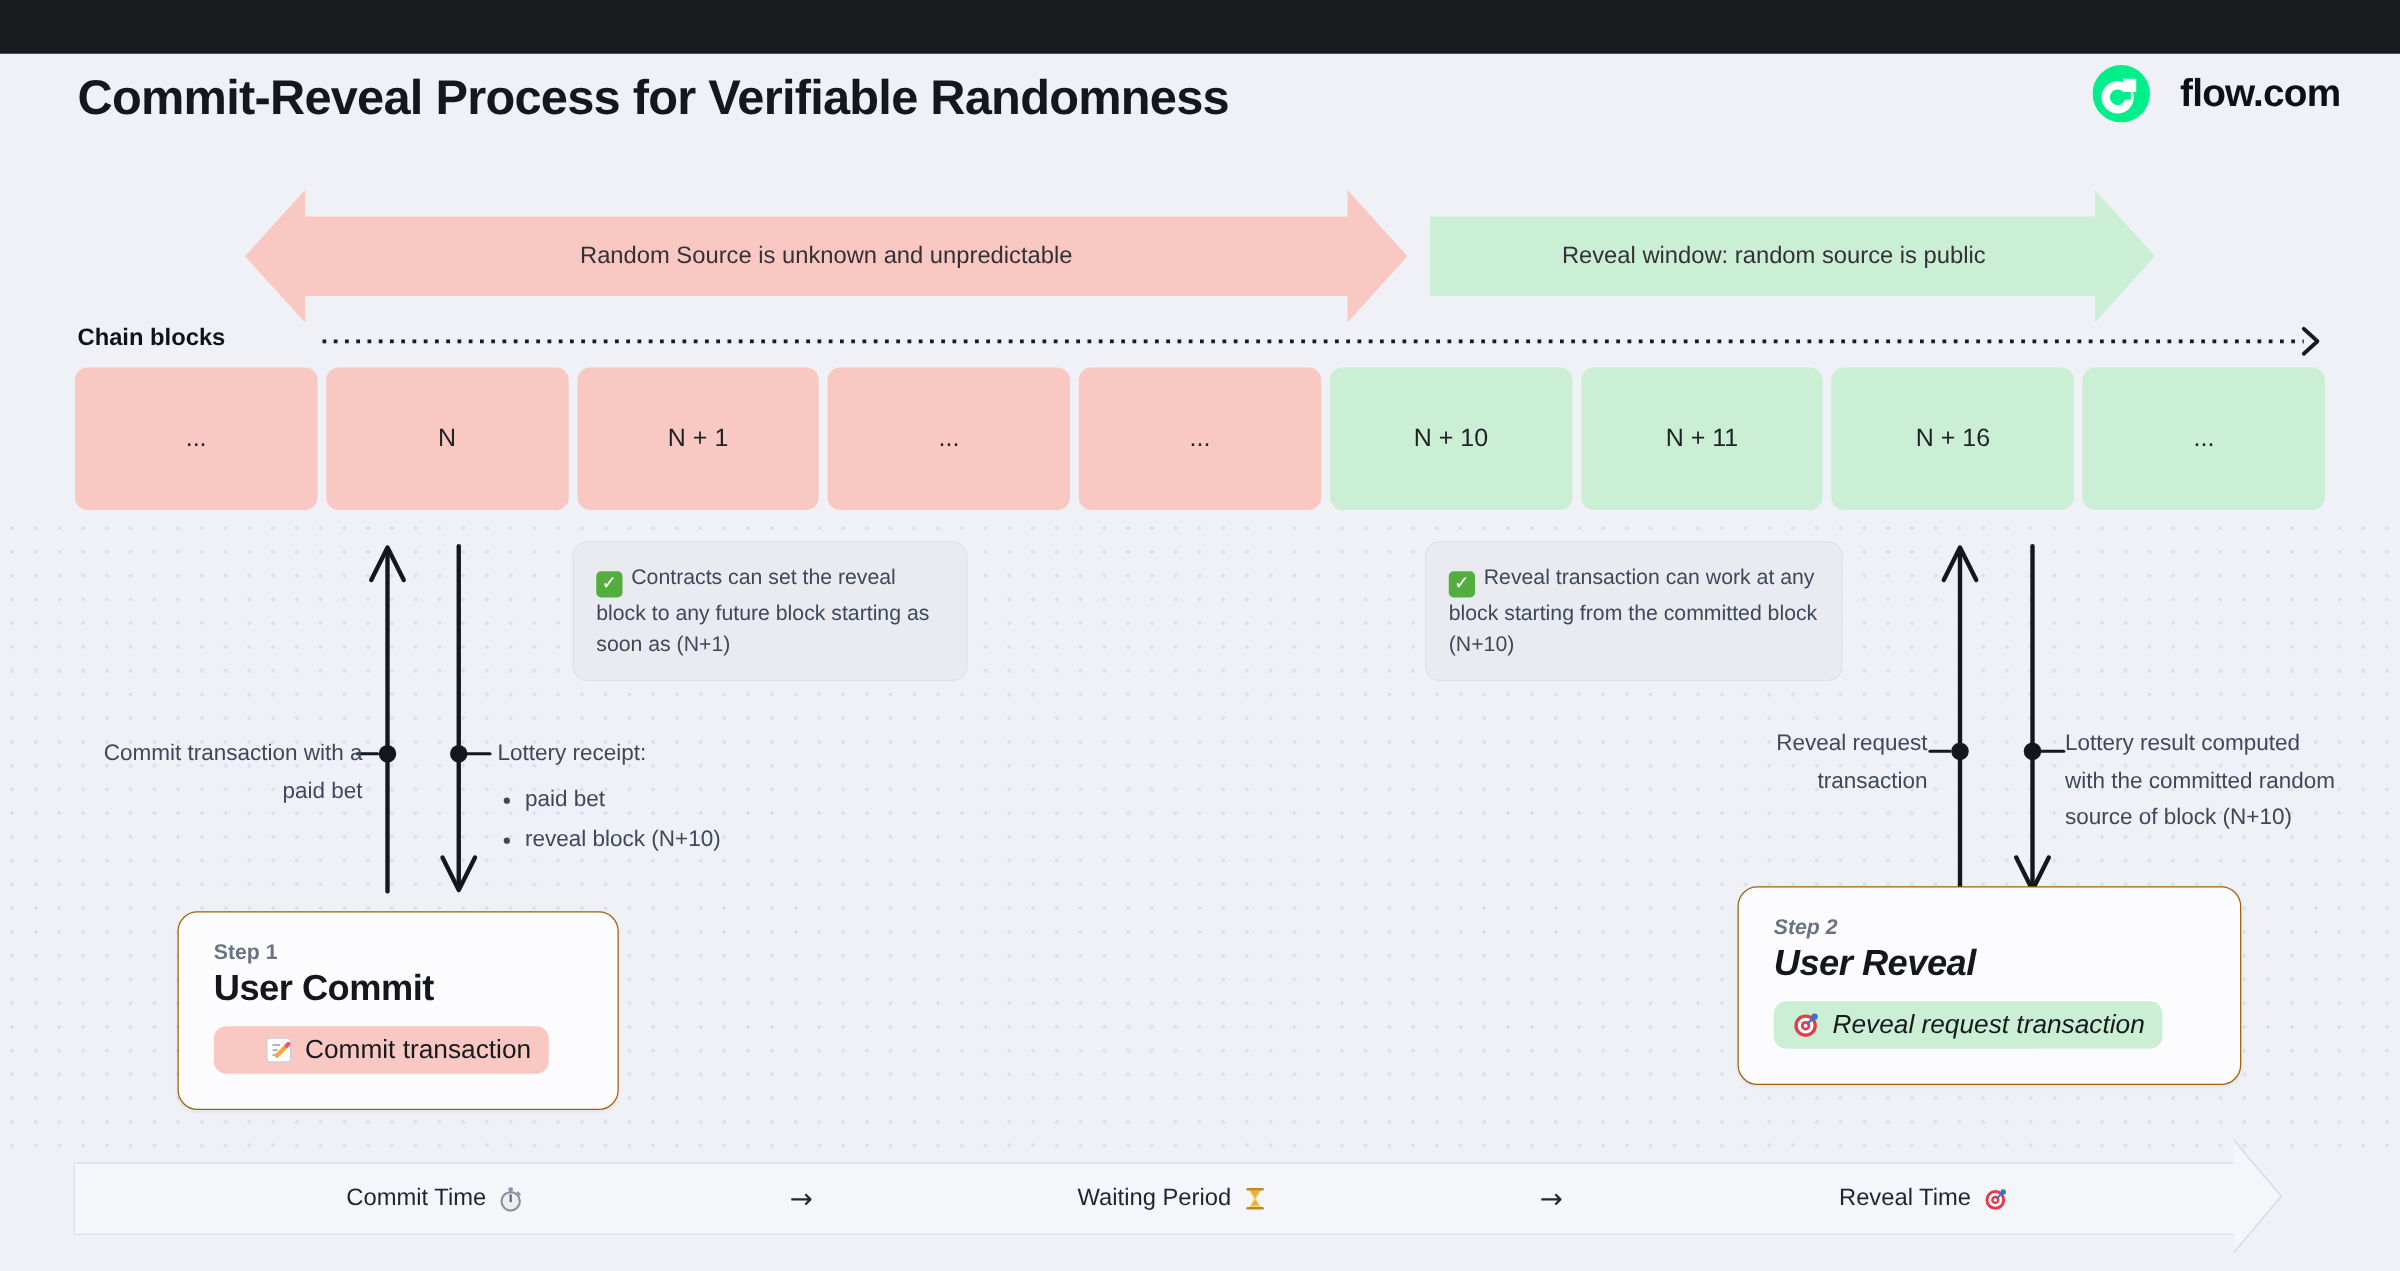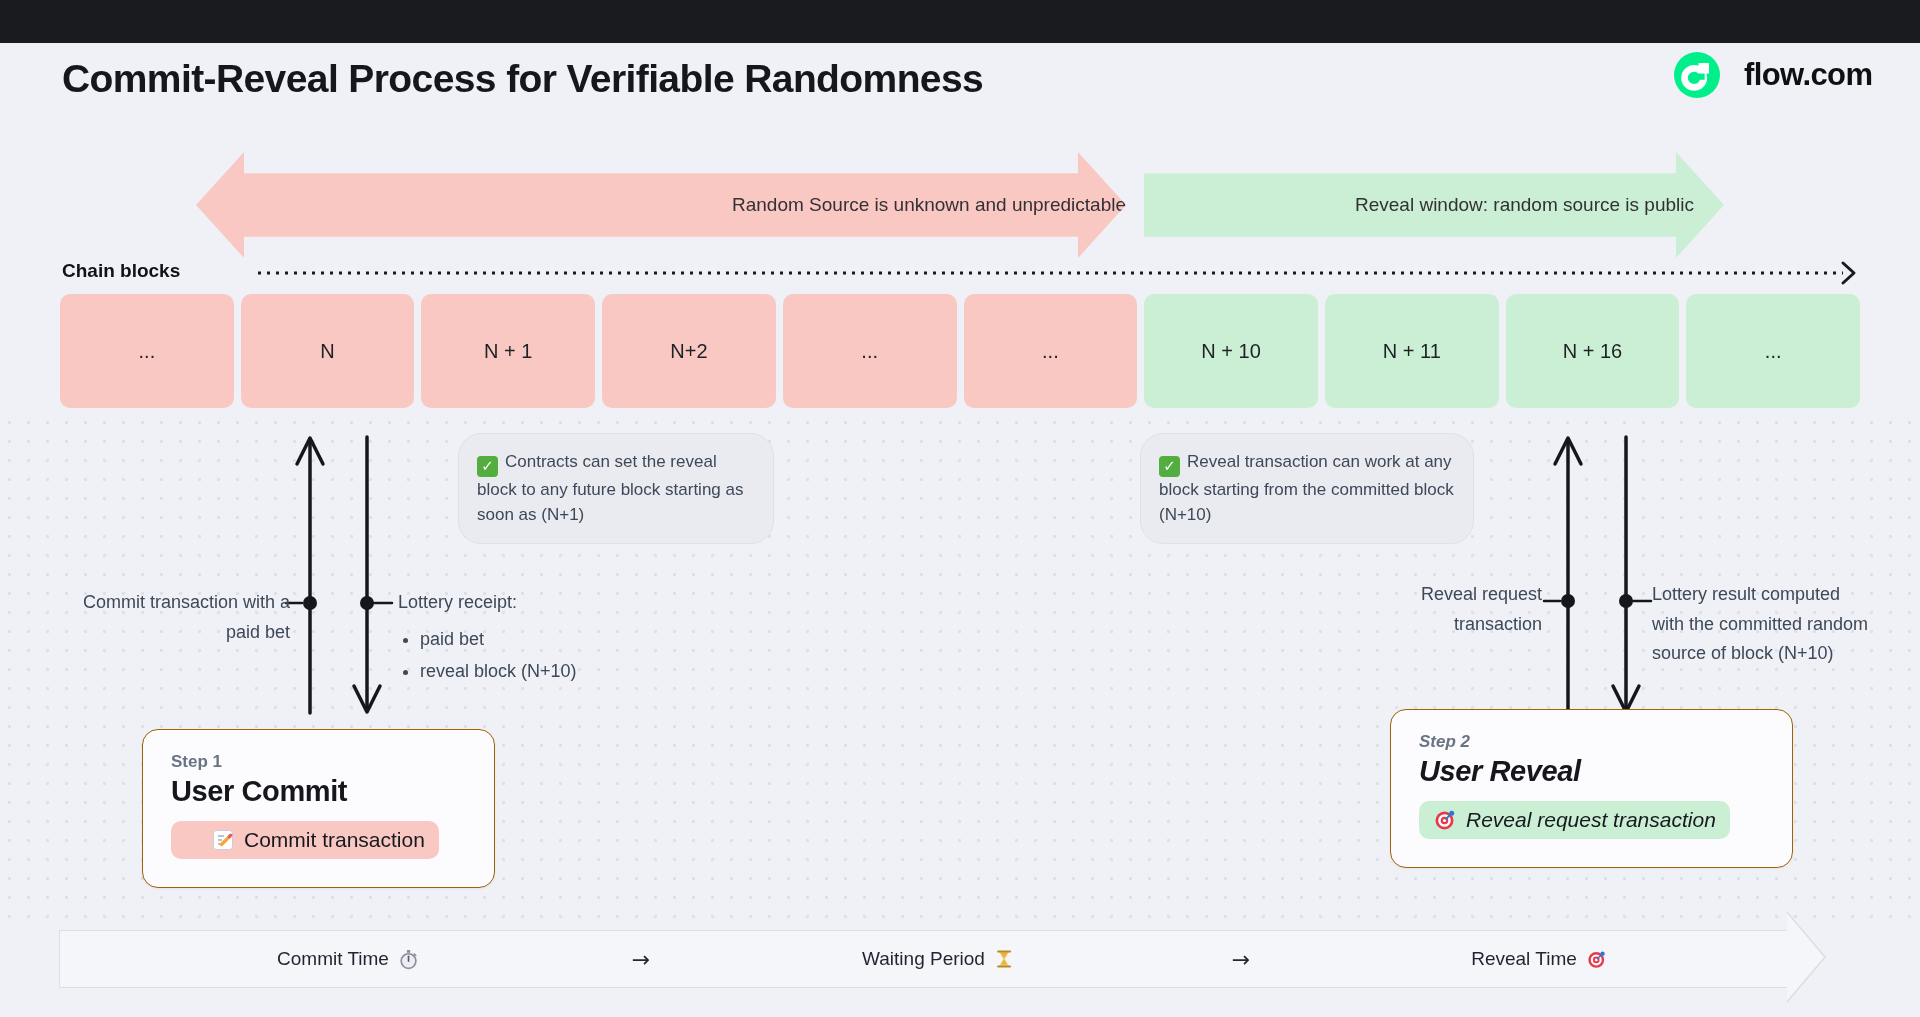--- a/index.html
+++ b/index.html
@@ -10,21 +10,21 @@
     color:#16181D;
   }
   .abs{position:absolute;}
   
   .top-band{left:0;top:0;width:1920px;height:43px;background:#1A1B1F;}
   
   .page-title{left:62px;top:57px;font-size:39px;font-weight:700;letter-spacing:-0.6px;color:#15171C;}
   .brand{left:1674px;top:52px;display:flex;align-items:center;gap:24px;text-decoration:none;color:#0E1013;}
   .brand-word{font-size:31px;font-weight:800;letter-spacing:-0.6px;}
   
-  .phase-arrow{display:flex;align-items:center;justify-content:flex-end;font-size:19px;color:#333036;}
+  .phase-arrow{display:flex;align-items:center;justify-content:center;font-size:19px;color:#333036;}
   .arrow-commit{
     left:196px;top:152px;width:930px;height:106px;background:var(--commit-color);
     clip-path:polygon(0% 50%,48px 0%,48px 20%,calc(100% - 48px) 20%,calc(100% - 48px) 0%,100% 50%,calc(100% - 48px) 100%,calc(100% - 48px) 80%,48px 80%,48px 100%);
   }
   .arrow-reveal{
     left:1144px;top:152px;width:580px;height:106px;background:var(--reveal-color);
     clip-path:polygon(0 20%,calc(100% - 48px) 20%,calc(100% - 48px) 0,100% 50%,calc(100% - 48px) 100%,calc(100% - 48px) 80%,0 80%);
     padding-right:30px;box-sizing:border-box;
   }
   
@@ -37,21 +37,21 @@
   .block.commit{background:var(--commit-color);}
   .block.reveal{background:var(--reveal-color);}
   
   .dots-layer{
     left:0;top:413px;width:1920px;height:505px;
     background-image:radial-gradient(#D6DAE3 1.4px,transparent 1.5px);
     background-size:19px 19px;opacity:.75;
   }
   
   .note{
-    background:#E9EBF0;border:1px solid #DEE1E8;border-radius:23px;
+    background:#E9EBF0;border:1px solid #DEE1E8;border-radius:12px;
     padding:15px 18px;font-size:17px;line-height:1.5;color:#3E4859;box-sizing:border-box;
   }
   .note1{left:458px;top:433px;width:316px;}
   .note2{left:1140px;top:433px;width:334px;}
   .check-icon{
     display:inline-flex;width:21px;height:21px;border-radius:4px;background:#53AE3F;
     color:#fff;font-size:15px;font-weight:700;align-items:center;justify-content:center;
     vertical-align:-4px;margin-right:7px;
   }
   
@@ -122,23 +122,20 @@
     <div class="block commit">
       <span>...</span>
     </div>
     <div class="block commit">
       <span>N</span>
     </div>
     <div class="block commit">
       <span>N + 1</span>
     </div>
     <div class="block commit">
-      <span>N+2</span>
-    </div>
-    <div class="block commit">
       <span>...</span>
     </div>
     <div class="block commit">
       <span>...</span>
     </div>
     <div class="block reveal">
       <span>N + 10</span>
     </div>
     <div class="block reveal">
       <span>N + 11</span>

